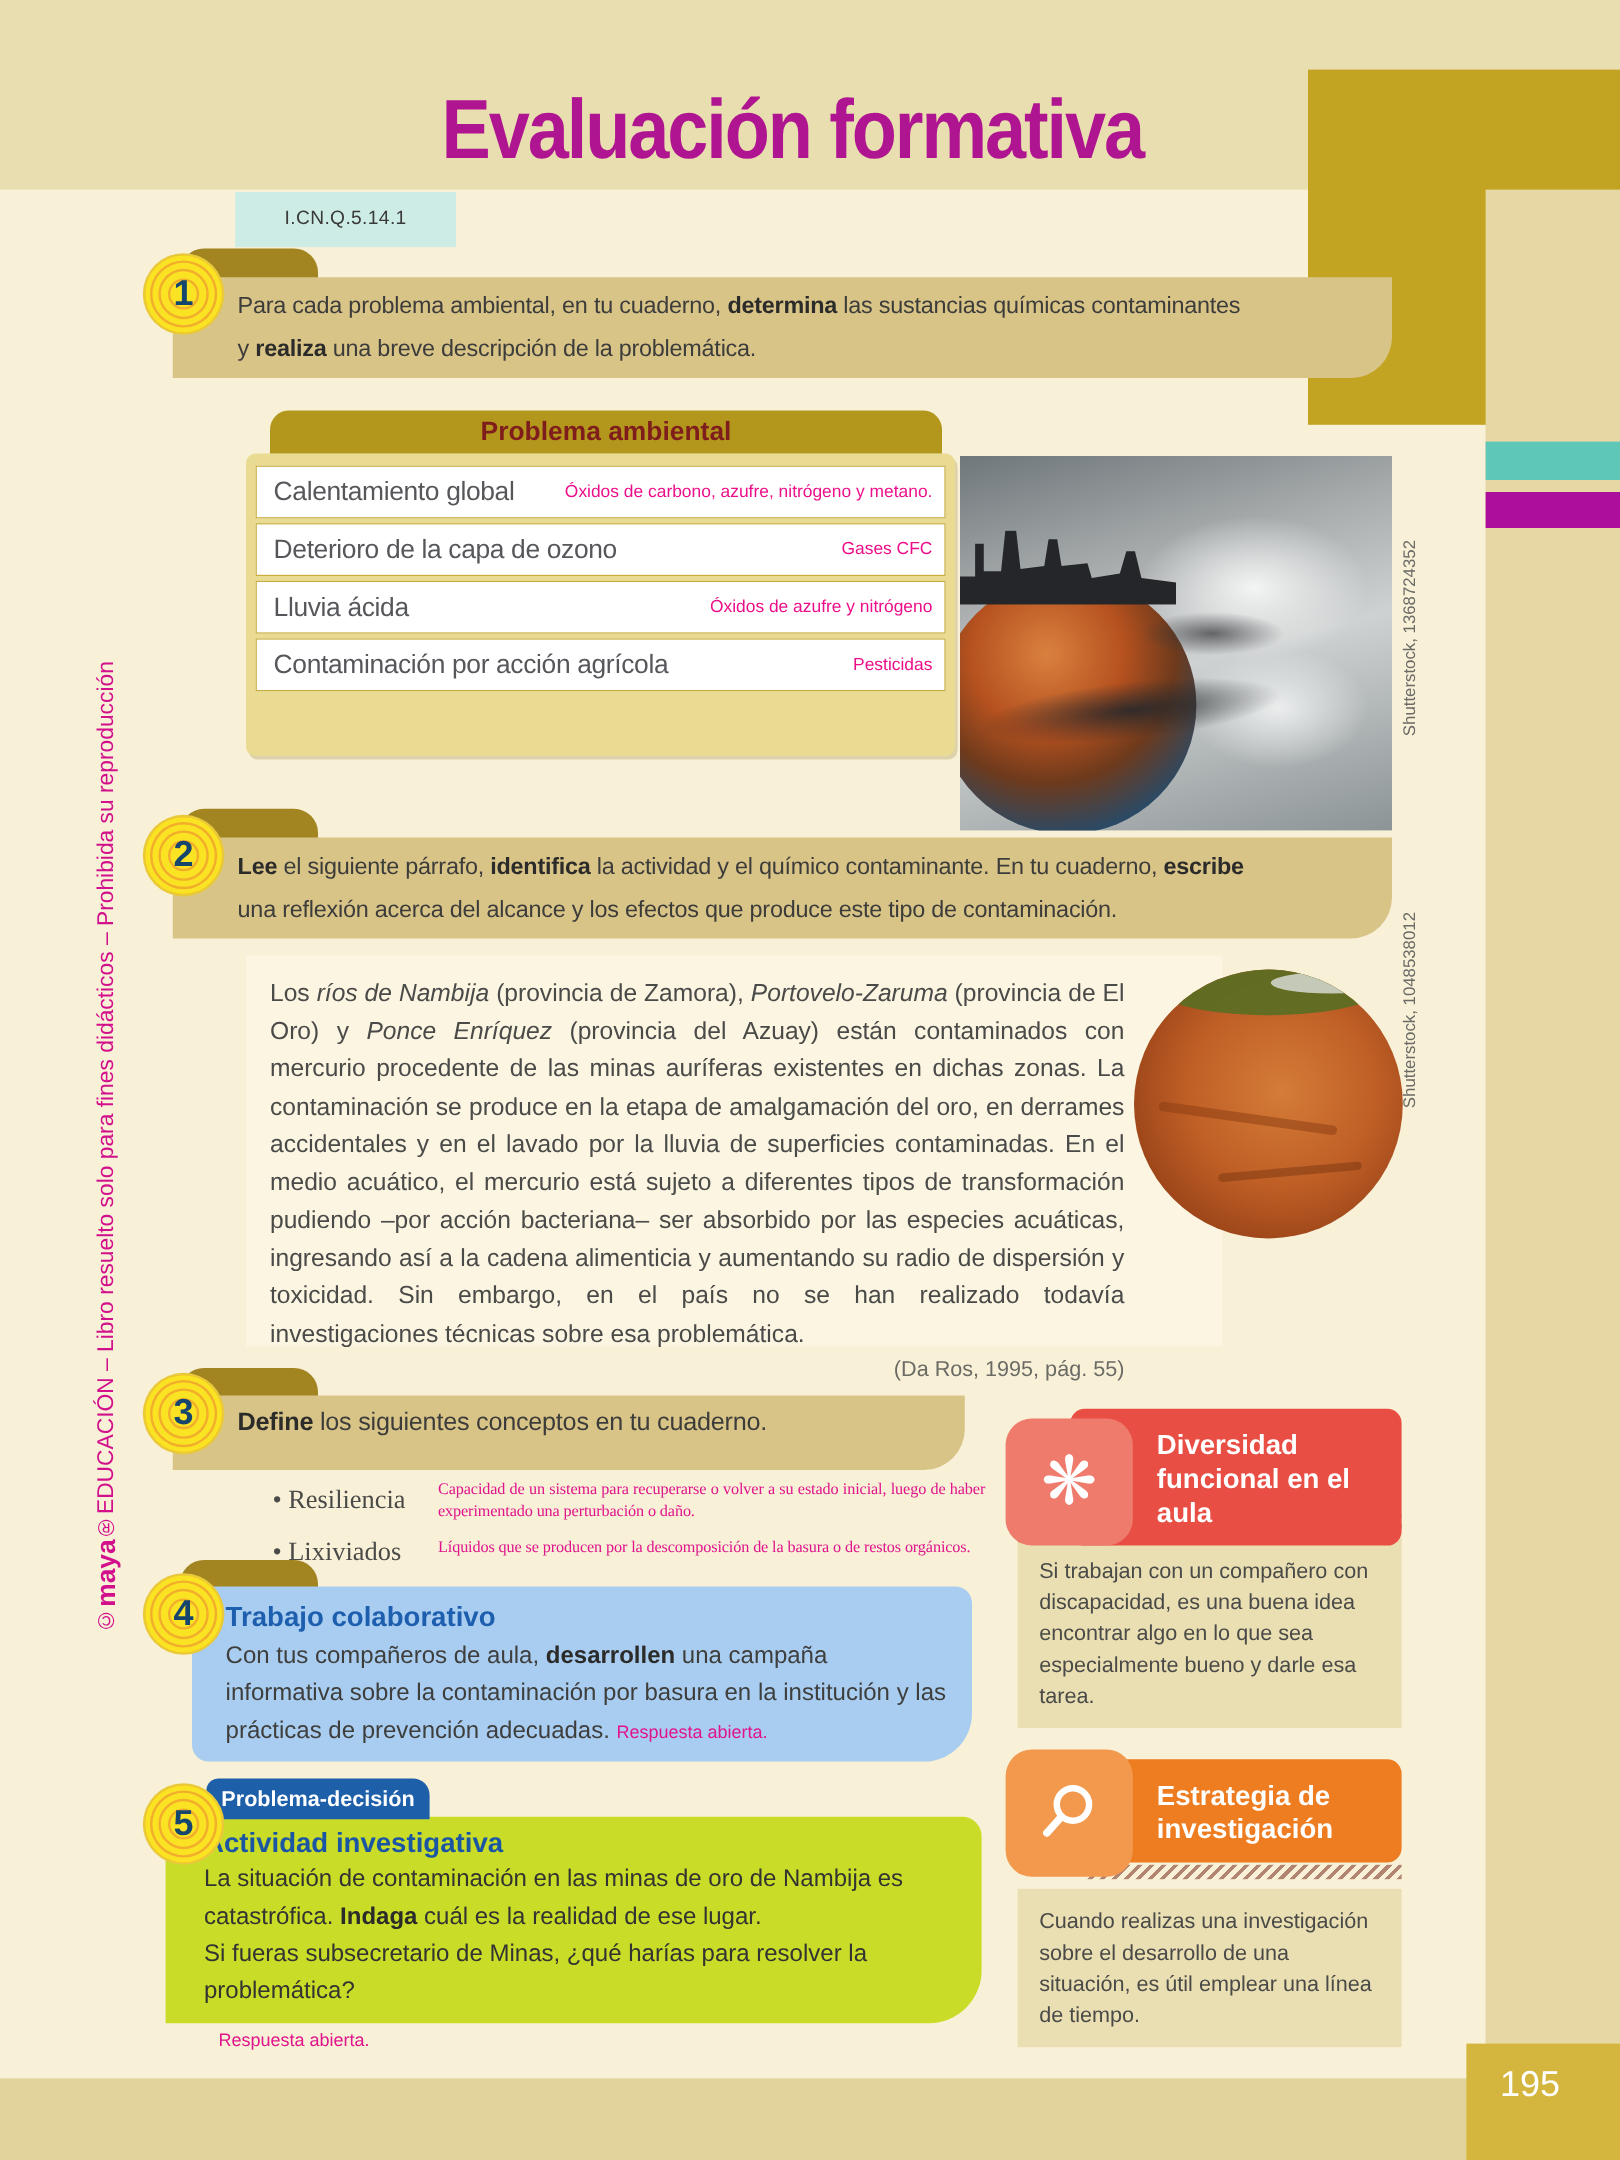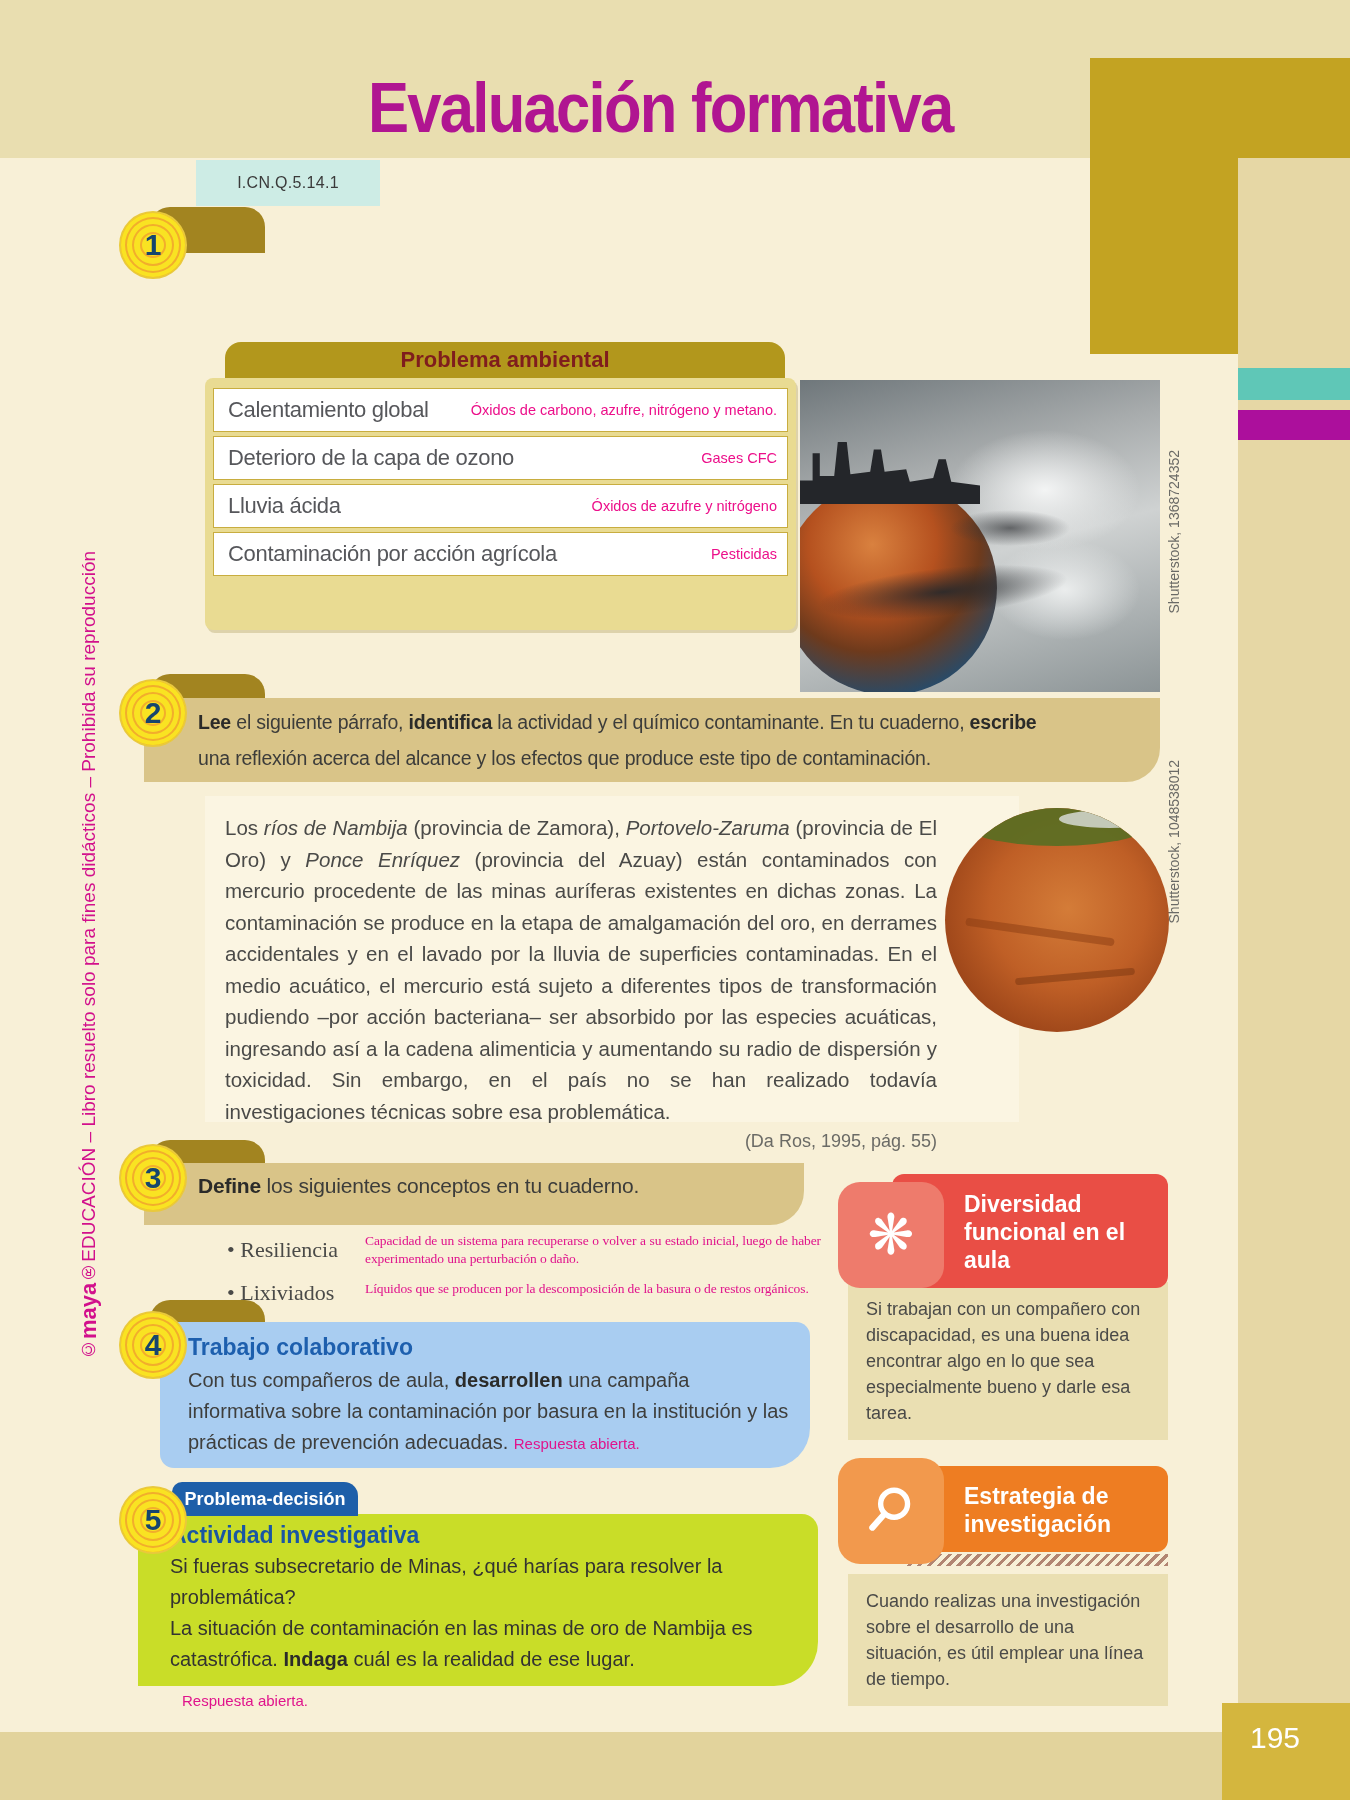--- a/index.html
+++ b/index.html
@@ -110,20 +110,24 @@
   <div class="abs bar-teal"></div>
   <div class="abs bar-magenta"></div>
   <div class="abs bottom-strip"></div>
 
   <div class="abs page-title">Evaluación formativa</div>
   <div class="abs tag">I.CN.Q.5.14.1</div>
 
   <div class="abs copyright"><span>©</span><span class="brand">maya</span><span>®EDUCACIÓN – Libro resuelto solo para fines didácticos – Prohibida su reproducción</span></div>
 
   <div class="abs tab" style="left:150px;top:207px;width:115px;"></div>
+  <div class="abs banner" style="left:144px;top:231px;width:1016px;height:84px;">
+    <div class="ln"><span>Para cada problema ambiental, en tu cuaderno, </span><b class="k">determina</b><span> las sustancias químicas contaminantes</span></div>
+    <div class="ln"><span>y </span><b class="k">realiza</b><span> una breve descripción de la problemática.</span></div>
+  </div>
   <div class="abs badge" style="left:121px;top:213px;">1</div>
 
   <div class="abs tbl-header">Problema ambiental</div>
   <div class="abs tbl-panel">
     <div class="tbl-row">
         <span class="prob">Calentamiento global</span>
         <span class="ans">Óxidos de carbono, azufre, nitrógeno y metano.</span>
       </div>
     <div class="tbl-row">
         <span class="prob">Deterioro de la capa de ozono</span>
@@ -189,22 +193,22 @@
   <div class="abs tab" style="left:150px;top:1300px;width:115px;"></div>
   <div class="abs bluebox">
     <div class="ttl">Trabajo colaborativo</div>
     <div class="bdy"><span>Con tus compañeros de aula, </span><b class="k">desarrollen</b><span> una campaña informativa sobre la contaminación por basura en la institución y las prácticas de prevención adecuadas. </span><span class="note">Respuesta abierta.</span></div>
   </div>
   <div class="abs badge" style="left:121px;top:1313px;">4</div>
 
   <div class="abs pill">Problema-decisión</div>
   <div class="abs greenbox">
     <div class="ttl">Actividad investigativa</div>
+    <div class="bdy"><span>La situación de contaminación en las minas de oro de Nambija es catastrófica. </span><b class="k">Indaga</b><span> cuál es la realidad de ese lugar.</span></div>
     <div class="bdy"><span>Si fueras subsecretario de Minas, ¿qué harías para resolver la problemática?</span></div>
-    <div class="bdy"><span>La situación de contaminación en las minas de oro de Nambija es catastrófica. </span><b class="k">Indaga</b><span> cuál es la realidad de ese lugar.</span></div>
   </div>
   <div class="abs badge" style="left:121px;top:1488px;">5</div>
   <div class="abs note note5">Respuesta abierta.</div>
 
   <div class="abs sb-header hA">
     <div>Diversidad</div>
     <div>funcional en el aula</div>
   </div>
   <div class="abs hatch hatchA"></div>
   <div class="abs tile tA">

